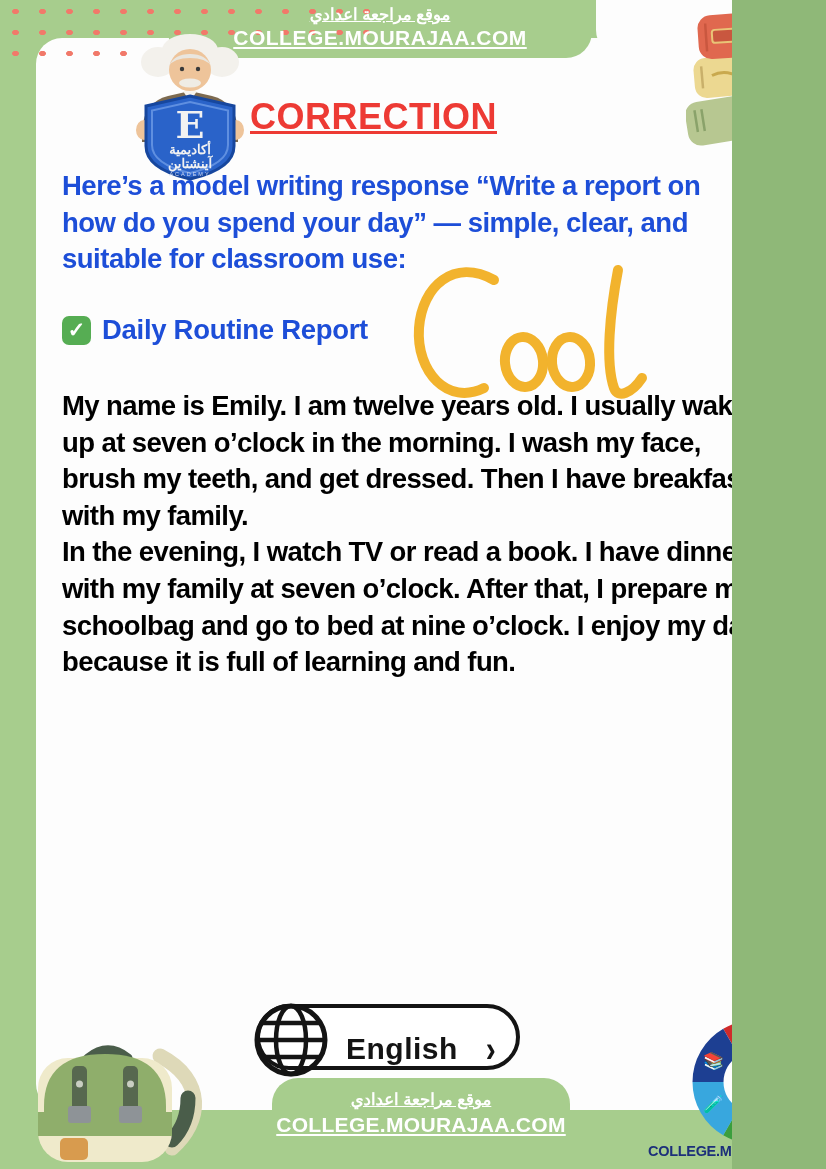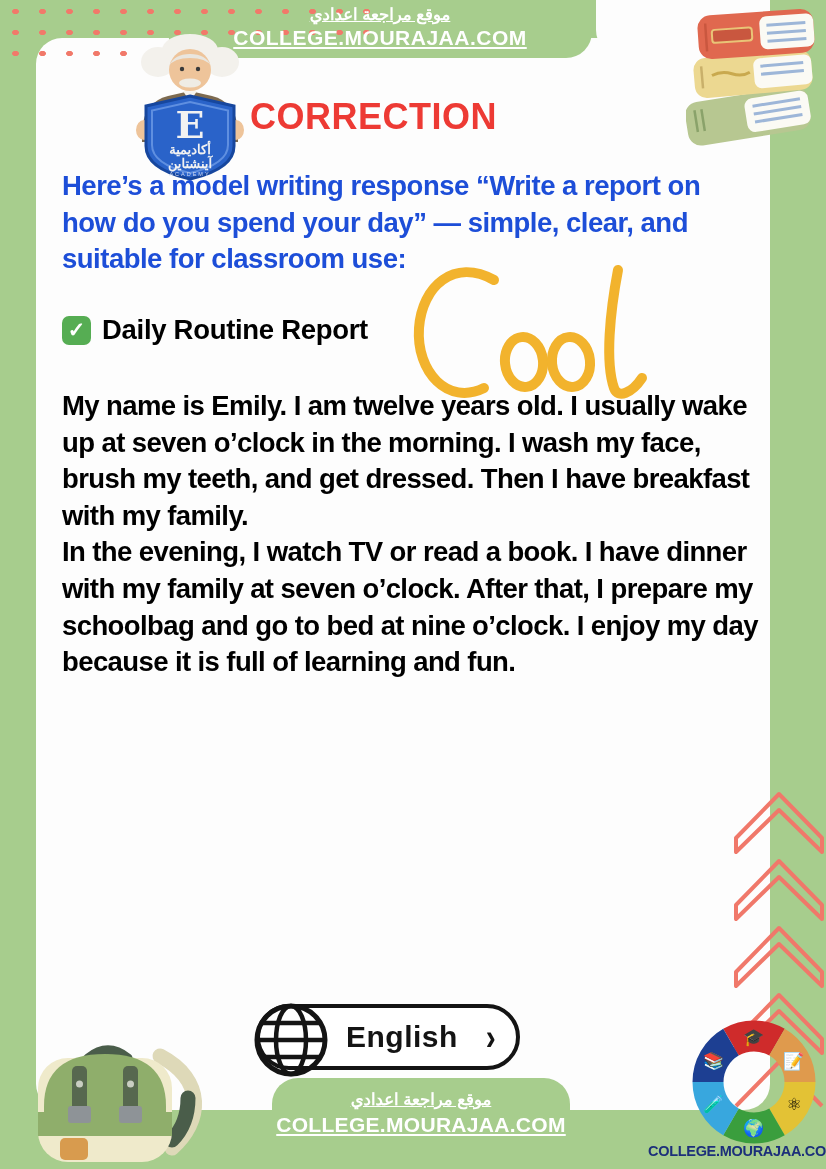--- a/index.html
+++ b/index.html
@@ -1,50 +1,50 @@
 <!DOCTYPE html>
 <html><head>
 <meta charset="utf-8">
 <style>
   html,body{margin:0;padding:0;background:#8fb878;}
   *{box-sizing:border-box;}
   #stage{
-    position:relative;width:826px;height:1169px;overflow:hidden;
+    position:relative;width:732px;height:1169px;overflow:hidden;
     background:#a7cd8d;
     font-family:"Liberation Sans",sans-serif;
   }
   .abs{position:absolute;}
   
   .card{left:36px;top:38px;width:734px;height:1072px;background:#fdfdfd;border-radius:26px;z-index:1;}
   .top-notch{left:596px;top:0;width:174px;height:58px;background:#fdfdfd;border-radius:0 0 0 28px;z-index:1;}
   .header-bubble{left:168px;top:0;width:424px;height:58px;background:#a7cd8d;border-radius:0 0 26px 26px;z-index:2;}
   .dots{z-index:3;background-image:radial-gradient(#f1796a 3.1px,rgba(0,0,0,0) 3.7px);background-size:27px 21px;}
   .dots-a{left:2px;top:1px;width:384px;height:43px;}
   .dots-b{left:2px;top:43px;width:160px;height:22px;}
 
   .site-header{left:168px;top:3px;width:424px;text-align:center;z-index:4;color:#fff;}
   .site-header .ar{font-size:16.5px;font-weight:700;text-decoration:underline;line-height:22px;}
   .site-header .dom{font-size:21px;font-weight:700;text-decoration:underline;letter-spacing:.5px;line-height:26px;}
 
-  .page-title{left:250px;top:96px;z-index:4;font-size:36px;font-weight:800;color:#ed3a34;letter-spacing:.5px;}
+  .page-title{left:250px;top:96px;z-index:4;font-size:36px;font-weight:800;color:#ed3a34;letter-spacing:.5px;text-decoration:underline;}
 
   .intro{left:62px;top:168px;width:694px;z-index:4;font-size:27.5px;line-height:36.5px;font-weight:700;color:#1d4ed8;letter-spacing:-.5px;}
 
   .daily-row{left:62px;top:314px;z-index:4;display:flex;align-items:center;gap:11px;}
   .check-box{width:29px;height:29px;border-radius:7px;background:#56ad53;color:#fff;display:flex;align-items:center;justify-content:center;font-size:21px;font-weight:700;}
-  .daily-heading{font-size:27.5px;font-weight:700;color:#000000;letter-spacing:-.3px;}
+  .daily-heading{font-size:27.5px;font-weight:700;color:#1d4ed8;letter-spacing:-.3px;}
 
   .body-text{left:62px;top:388px;width:702px;z-index:4;}
   .body-text p{margin:0;font-size:27.5px;line-height:36.6px;font-weight:700;color:#000000;letter-spacing:-.6px;}
 
   .cool-note{left:408px;top:256px;z-index:5;}
 
   .chevron-col{left:732px;top:786px;z-index:4;}
 
-  .lang-button{left:256px;top:1004px;width:264px;height:66px;z-index:6;background:#fff;border:4px solid #141414;border-radius:38px;display:flex;align-items:center;}
+  .lang-button{left:256px;top:1004px;width:264px;height:66px;z-index:6;background:#fff;border:4px solid #141414;border-radius:38px;display:flex;align-items:flex-end;}
   .lang-globe{position:absolute;left:-12px;top:-11px;}
   .lang-label{margin-left:86px;font-size:30px;font-weight:600;color:#141414;letter-spacing:.5px;}
   .lang-chevron{margin-left:28px;font-size:30px;font-weight:700;color:#141414;transform:scaleY(1.25);}
 
   .footer-bubble{left:272px;top:1078px;width:298px;height:92px;z-index:5;background:#a7cd8d;border-radius:26px 26px 0 0;text-align:center;color:#fff;padding-top:10px;}
   .footer-bubble .ar{font-size:16.5px;font-weight:700;text-decoration:underline;line-height:23px;}
   .footer-bubble .dom{font-size:21px;font-weight:700;text-decoration:underline;letter-spacing:.3px;line-height:27px;}
 
   .backpack{left:10px;top:1040px;z-index:6;}
   .ring-logo{left:688px;top:1016px;z-index:6;}

